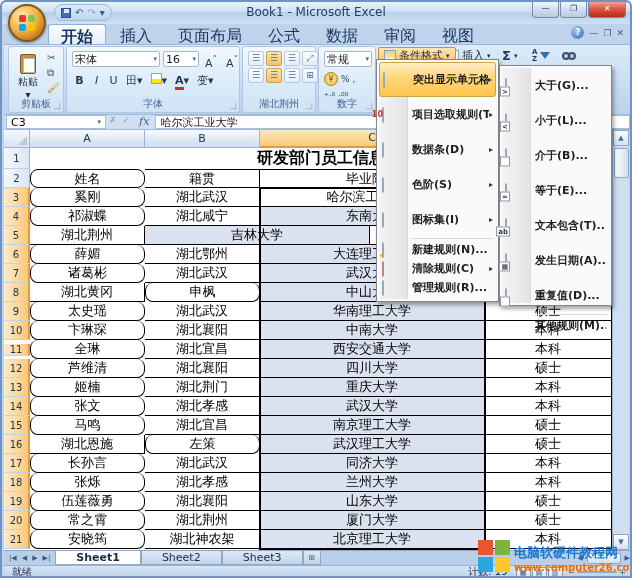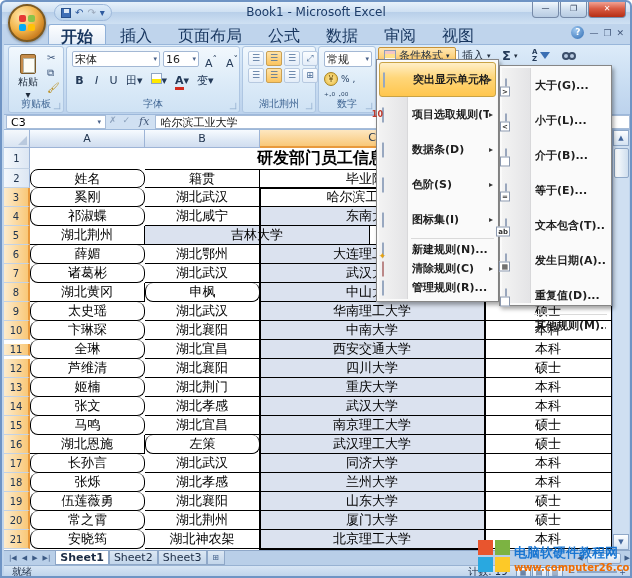--- a/index.html
+++ b/index.html
@@ -138,21 +138,21 @@
     font-size:7px; color:#44679c; text-align:center; line-height:15px; }
   .vthumb { position:absolute; left:1px; top:18px; width:15px; height:30px; border:1px solid #8fa8c8;
     border-radius:2px; background:linear-gradient(90deg,#fdfeff,#cfdeee); }
   .varrow.down { position:absolute; bottom:0; left:0; right:0; }
 
   
   .tabbar { position:absolute; left:2px; top:548px; width:628px; height:15px; background:#b9cfe8;
     border-top:1px solid #8fa8c8; display:flex; align-items:stretch; }
   .navs { display:flex; align-items:center; gap:1px; padding:0 3px; }
   .nav { font-size:7px; color:#3c5a85; padding:0 2px; }
-  .stab { padding:0 4px; font-size:11px; color:#1c2c44; background:linear-gradient(#dce8f4,#c2d5ea);
+  .stab { padding:0 20px; font-size:11px; color:#1c2c44; background:linear-gradient(#dce8f4,#c2d5ea);
     border:1px solid #8fa8c8; border-top:none; display:flex; align-items:center; }
   .stab.active { background:#fff; font-weight:bold; }
   .instab { width:18px; background:linear-gradient(#dce8f4,#c2d5ea); border:1px solid #8fa8c8; border-top:none;
     font-size:8px; color:#3c5a85; text-align:center; line-height:13px; }
   .hscroll { margin-left:auto; display:flex; align-items:center; }
   .hthumb { width:34px; height:11px; border:1px solid #8fa8c8; border-radius:2px;
     background:linear-gradient(#fdfeff,#cfdeee); margin:0 2px; }
 
   
   .statusbar { position:absolute; left:2px; top:563px; width:628px; height:13px;

